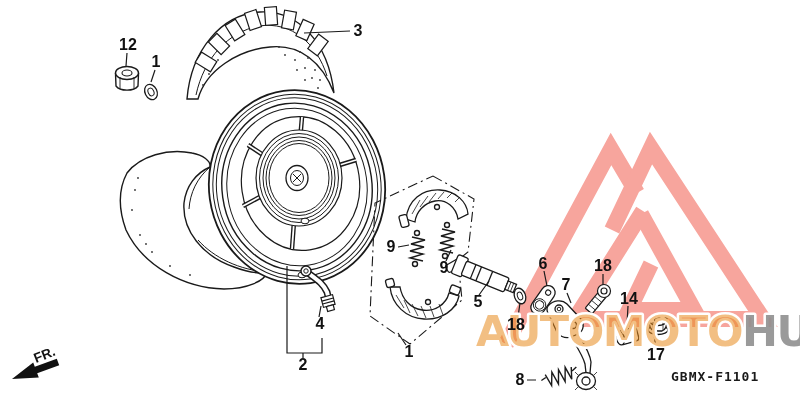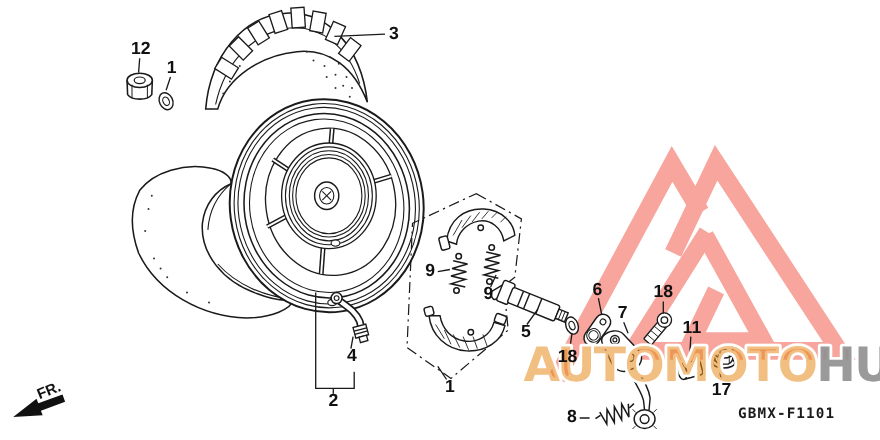--- a/index.html
+++ b/index.html
@@ -278,21 +278,21 @@
   <span class="lbl" style="left:128px;top:45px">12</span>
   <span class="lbl" style="left:156px;top:62px">1</span>
   <span class="lbl" style="left:358px;top:31px">3</span>
   <span class="lbl" style="left:391px;top:247px">9</span>
   <span class="lbl" style="left:444px;top:268px">9</span>
   <span class="lbl" style="left:478px;top:302px">5</span>
   <span class="lbl" style="left:543px;top:264px">6</span>
   <span class="lbl" style="left:516px;top:325px">18</span>
   <span class="lbl" style="left:603px;top:266px">18</span>
   <span class="lbl" style="left:566px;top:285px">7</span>
-  <span class="lbl" style="left:629px;top:299px">11</span>
+  <span class="lbl" style="left:629px;top:299px">14</span>
   <span class="lbl" style="left:656px;top:355px">17</span>
   <span class="lbl" style="left:520px;top:380px">8</span>
   <span class="lbl" style="left:409px;top:352px">1</span>
   <span class="lbl" style="left:303px;top:365px">2</span>
   <span class="lbl" style="left:320px;top:324px">4</span>
 
   <div class="code">GBMX-F1101</div>
 
 </div>
 

